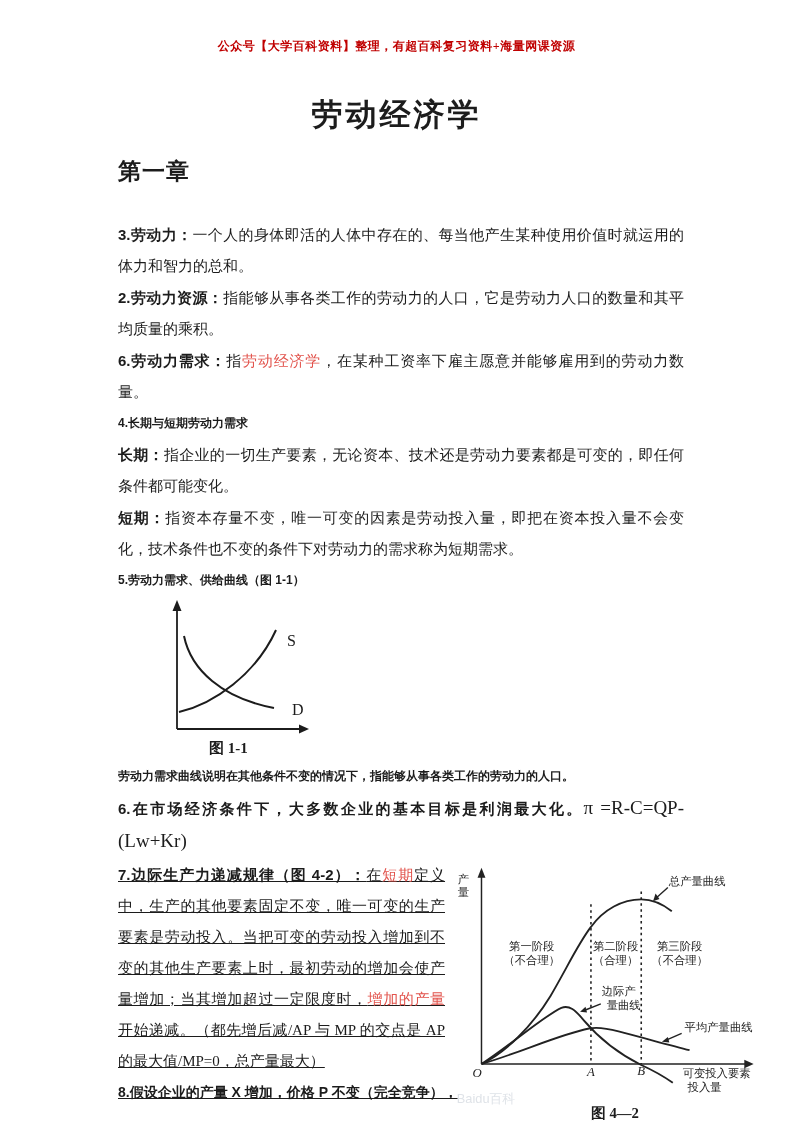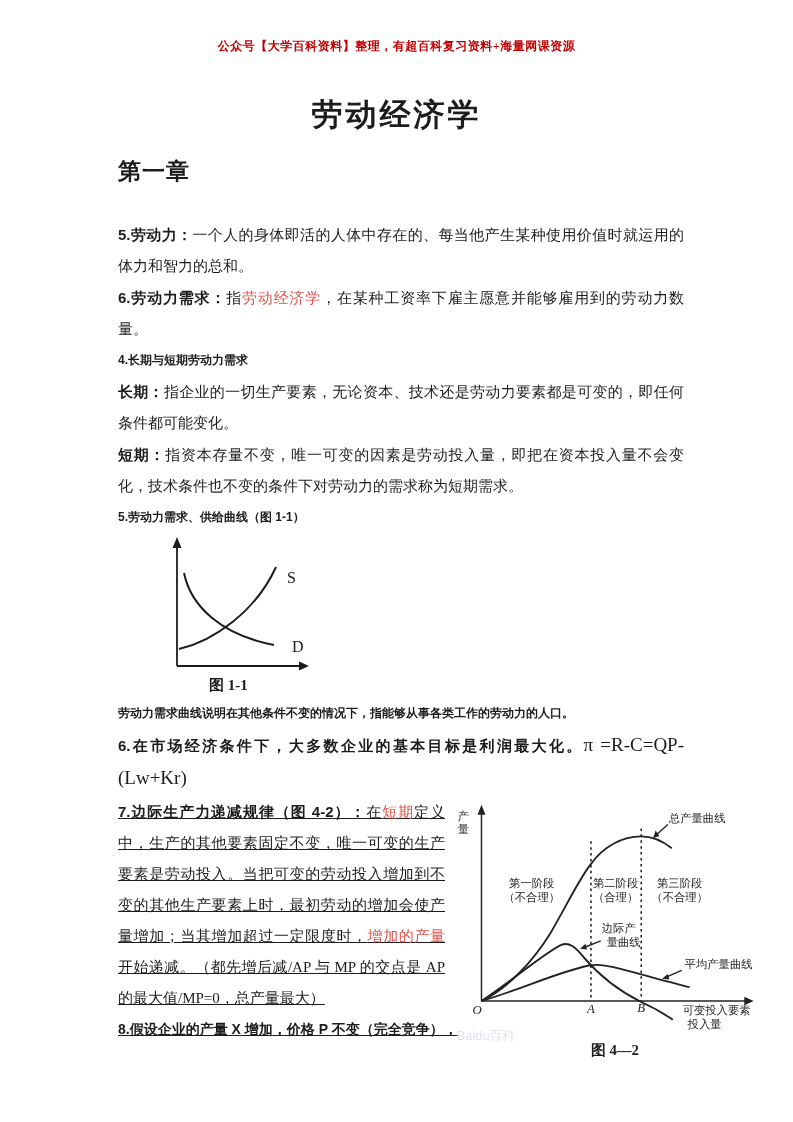--- a/index.html
+++ b/index.html
@@ -62,22 +62,23 @@
 <div class="page">
 
   <div class="header-note">公众号【大学百科资料】整理，有超百科复习资料+海量网课资源</div>
 
   <h1 class="doc-title">劳动经济学</h1>
 
   <h2 class="chapter">第一章</h2>
 
   <div class="content">
 
-    <p class="para"><span class="b">5.劳动力：</span><span>一个人的身体即活的人体中存在的、每当他产生某种使用价值时就运用的体力和智力的总和。</span></p>
+    <p class="para"><span class="b">3.劳动力：</span><span>一个人的身体即活的人体中存在的、每当他产生某种使用价值时就运用的体力和智力的总和。</span></p>
 
+    <p class="para"><span class="b">2.劳动力资源：</span><span>指能够从事各类工作的劳动力的人口，它是劳动力人口的数量和其平均质量的乘积。</span></p>
 
     <p class="para"><span class="b">6.劳动力需求：</span><span>指</span><span class="red">劳动经济学</span><span>，在某种工资率下雇主愿意并能够雇用到的劳动力数量。</span></p>
 
     <p class="heading">4.长期与短期劳动力需求</p>
 
     <p class="para"><span class="b">长期：</span><span>指企业的一切生产要素，无论资本、技术还是劳动力要素都是可变的，即任何条件都可能变化。</span></p>
 
     <p class="para"><span class="b">短期：</span><span>指资本存量不变，唯一可变的因素是劳动投入量，即把在资本投入量不会变化，技术条件也不变的条件下对劳动力的需求称为短期需求。</span></p>
 
     <p class="heading">5.劳动力需求、供给曲线（图 1-1）</p>

